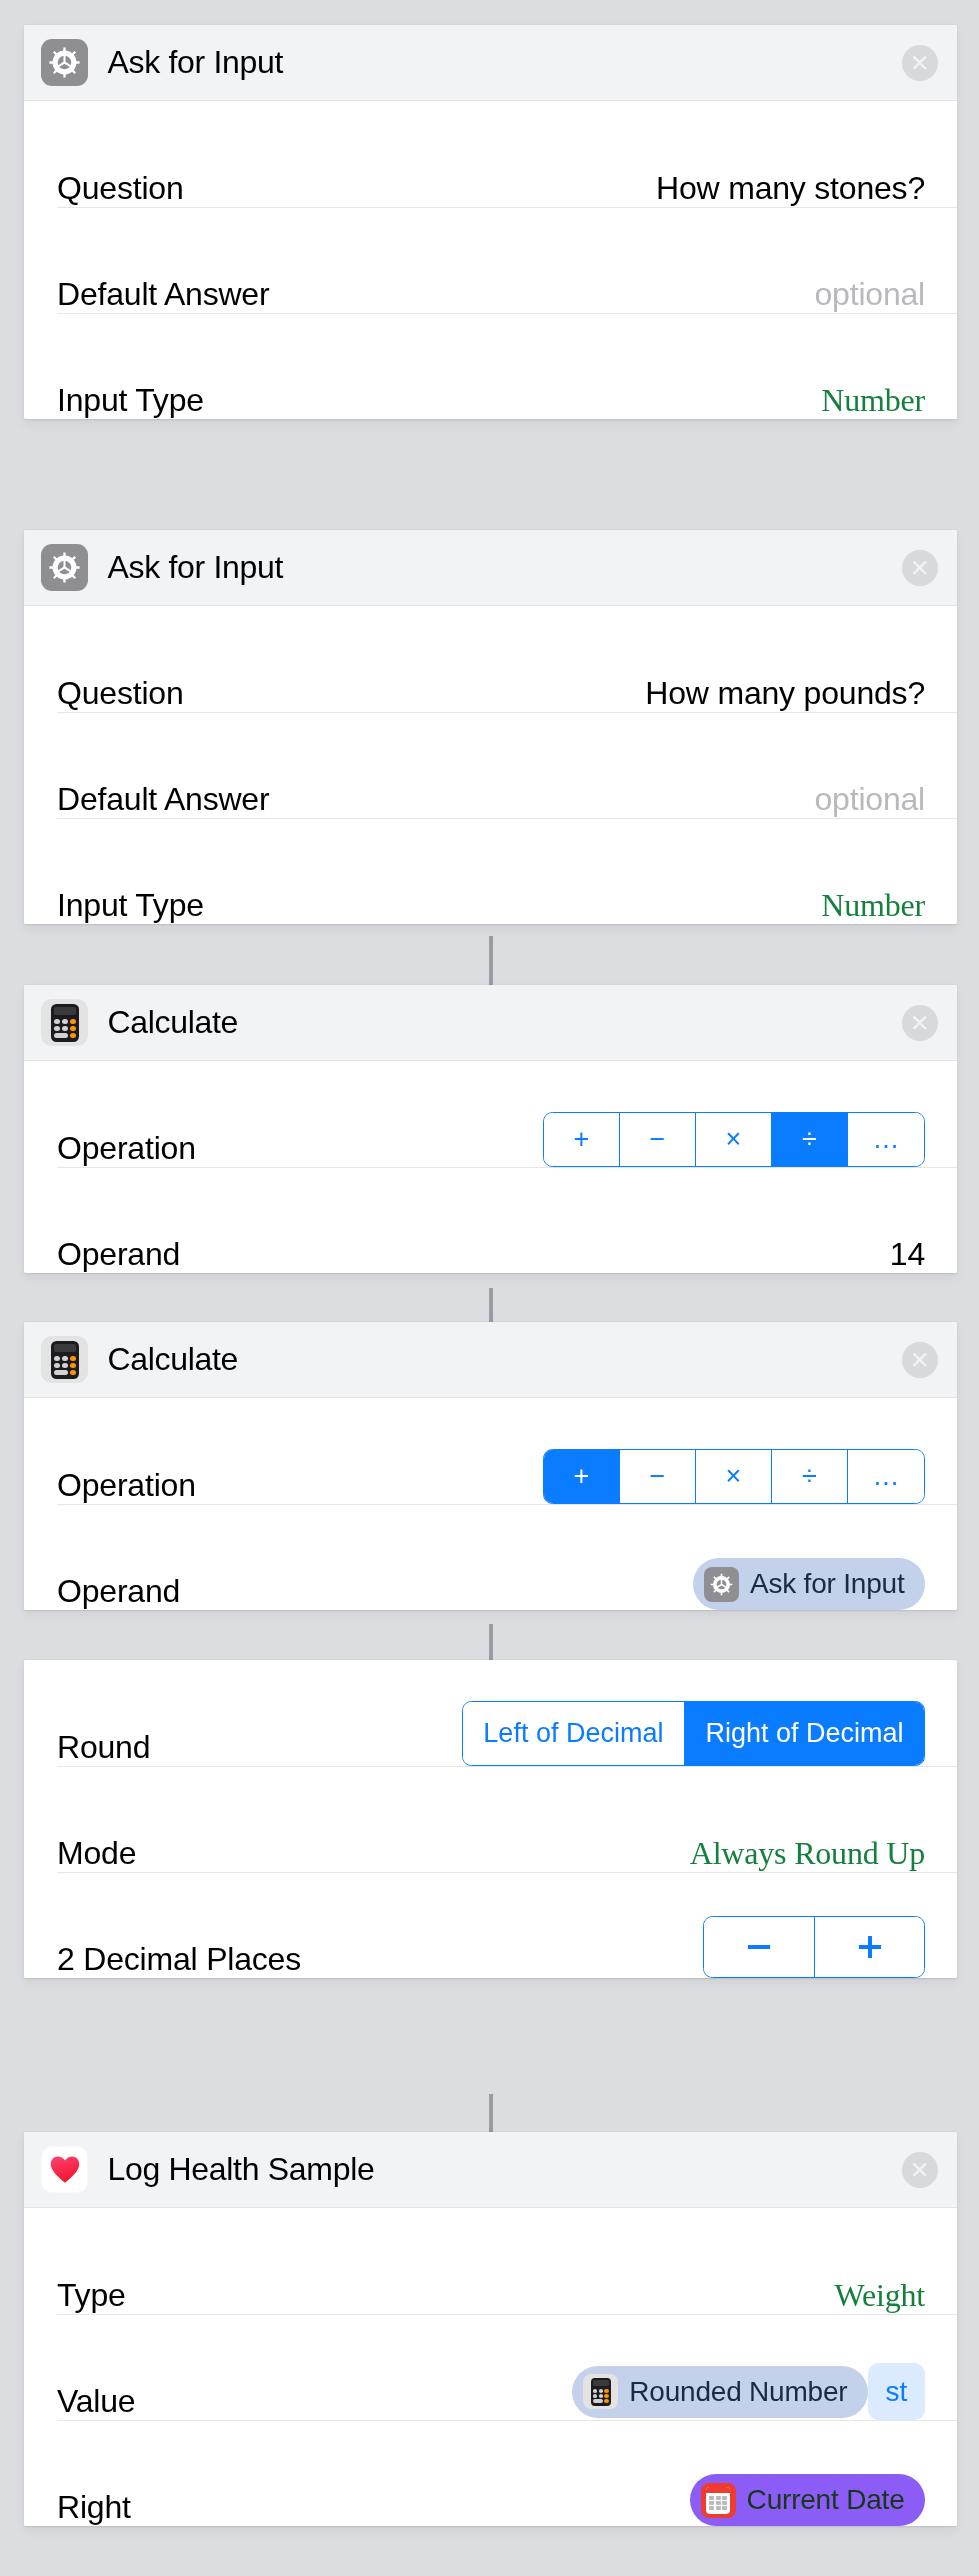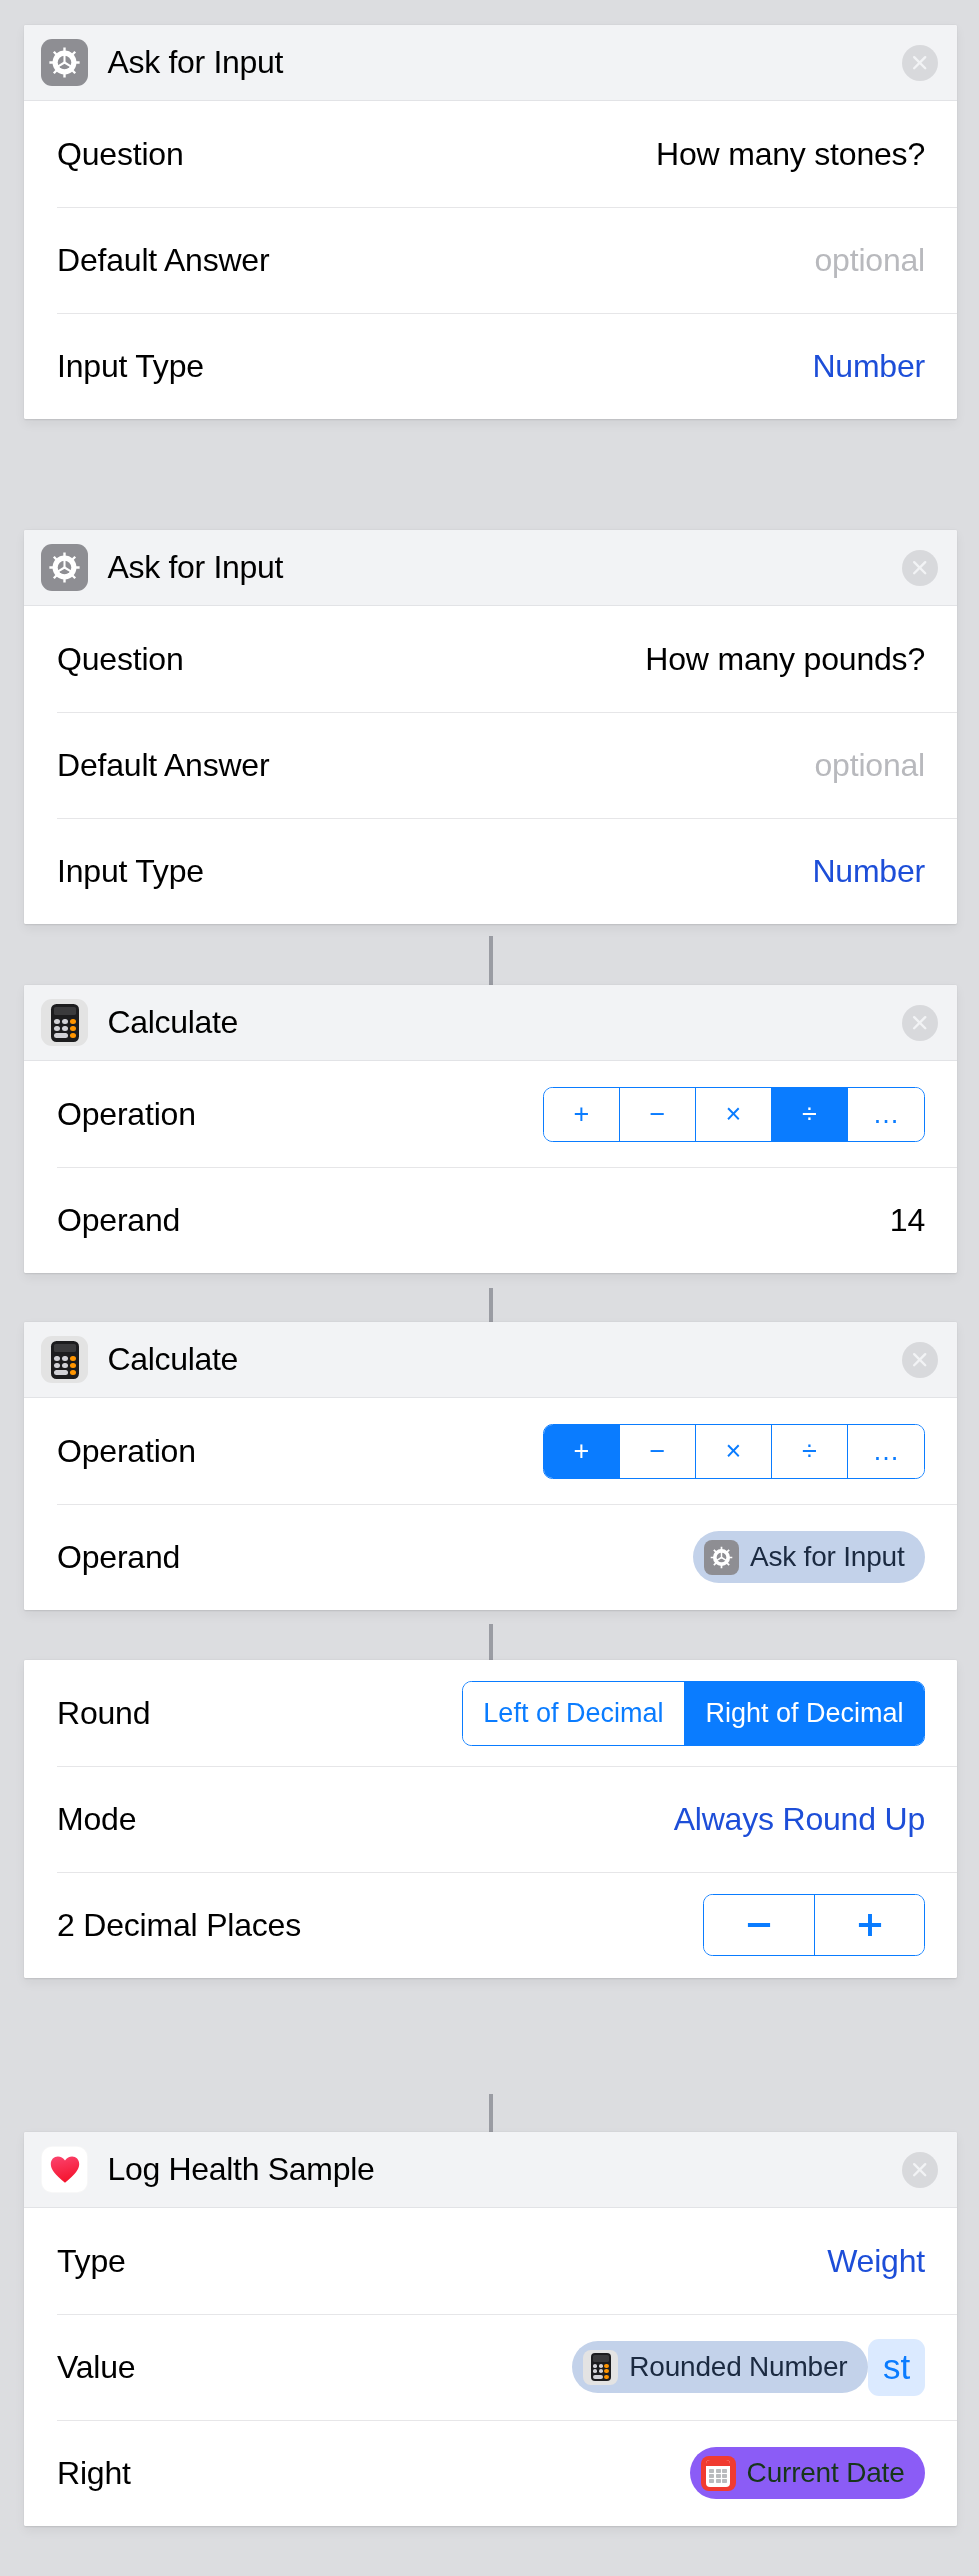--- a/index.html
+++ b/index.html
@@ -71,21 +71,21 @@
     background: #d8d9dc;
     display: flex; align-items: center; justify-content: center;
     cursor: pointer;
   }
   .close-btn svg { display:block; }
 
   
   .row {
     position: relative;
     display: flex;
-    align-items: center;
+    align-items: flex-end;
     justify-content: space-between;
     min-height: 106px;
     padding: 0 32px 0 33px;
     background: #fff;
   }
   .row + .row::before {
     content: "";
     position: absolute;
     left: 33px; right: 0; top: 0;
     height: 0.8px;
@@ -96,21 +96,21 @@
     color: #000;
     letter-spacing: -0.2px;
     white-space: nowrap;
   }
   .row-value {
     font-size: 32px;
     color: #000;
     letter-spacing: -0.2px;
     text-align: right;
   }
-  .row-value.blue { color: #1d4ed8; }
+  .row-value.blue { color: #15803d; font-family: Liberation Serif, serif; }
   .row-value.muted { color: #b8b9bd; }
   .row-right {
     display: flex;
     align-items: center;
   }
 
   
   .segmented {
     display: flex;
     border: 1.6px solid #0a7cff;
@@ -187,21 +187,21 @@
   .unit-badge {
     display: inline-flex;
     align-items: center;
     justify-content: center;
     min-width: 57px;
     height: 57px;
     padding: 0 12.6px;
     border-radius: 11px;
     background: #dbeaff;
     color: #0a7cff;
-    font-size: 35px;
+    font-size: 28px;
     cursor: pointer;
   }
 
   
   .calcglyph { width: 28px; height: 38px; position: relative; }
   .calcglyph .body {
     position:absolute; inset:0;
     background:#1c1c1e; border-radius:5.5px;
   }
   .calcglyph .screen {

